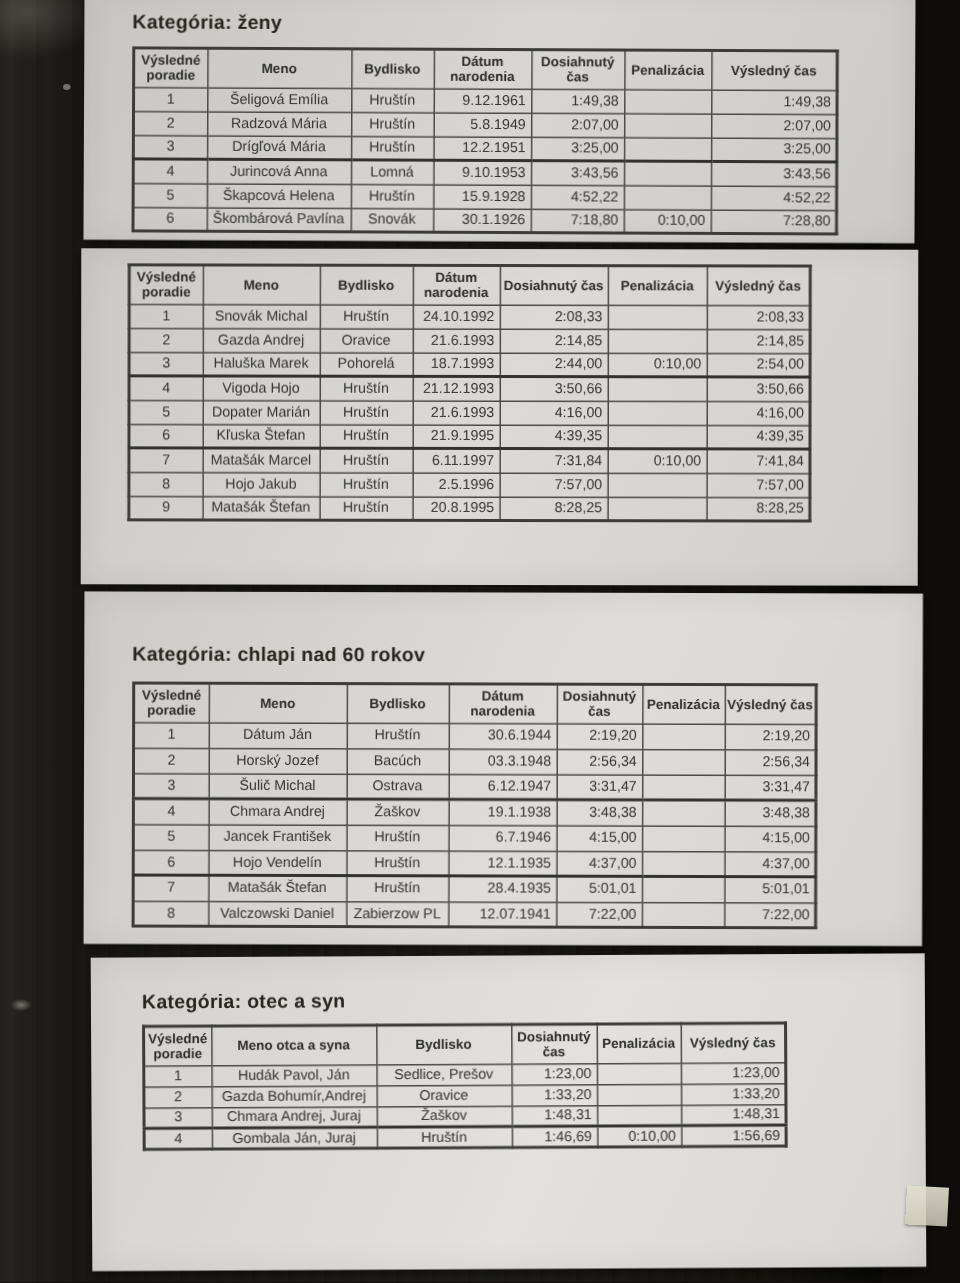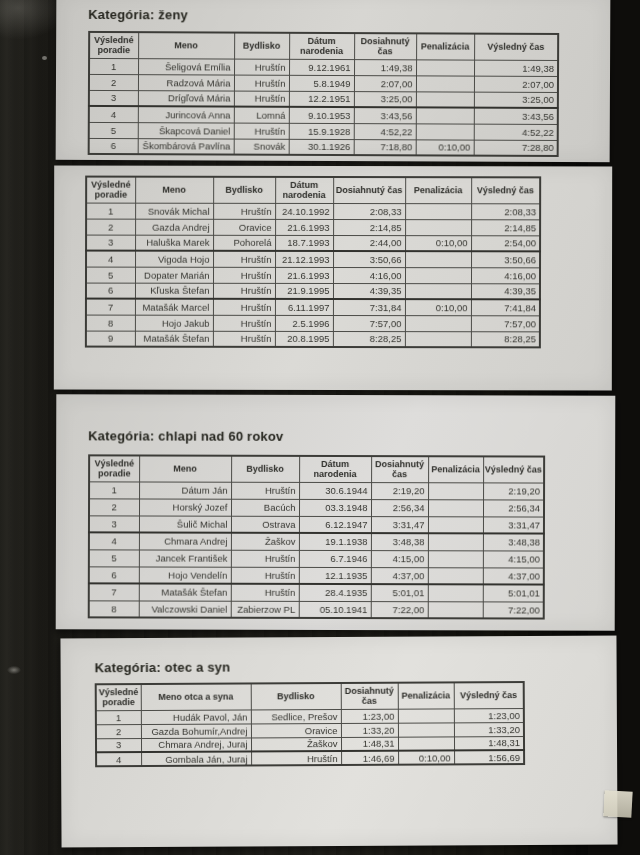--- a/index.html
+++ b/index.html
@@ -53,21 +53,21 @@
   .s4 table { margin: 8px 0 0 34px;  width: 430px; }
 
   th, td { border: 1px solid #4b4b47; overflow: hidden; }
   th {
     font-size: 9px; font-weight: 700; color: #2c2c28;
     white-space: pre-line; line-height: 1.15; text-align: center;
     vertical-align: middle; padding: 2px 1px;
   }
   td { font-size: 9.5px; padding: 0 3px; vertical-align: middle; }
   td:first-child { text-align: center; }
-  td:nth-child(2), td:nth-child(3) { text-align: right; }
+  td:nth-child(2), td:nth-child(3) { text-align: center; }
   td:nth-child(n+4) { text-align: right; }
   tbody tr:nth-child(3n):not(:last-child) td { border-bottom-width: 2px; border-bottom-color: #32322e; }
 
   #t0 th { height: 22px; }  #t0 td { height: 16px; }
   #t1 th { height: 26px; }  #t1 td { height: 16px; }
   #t2 th { height: 26px; }  #t2 td { height: 17px; }
   #t3 th { height: 26px; }  #t3 td { height: 14px; }
 
   #t0 col:nth-child(1){width:49px} #t0 col:nth-child(2){width:96px} #t0 col:nth-child(3){width:55px}
   #t0 col:nth-child(4){width:65px} #t0 col:nth-child(5){width:62px} #t0 col:nth-child(6){width:58px}
@@ -160,21 +160,21 @@
             <td>4</td>
             <td>Jurincová Anna</td>
             <td>Lomná</td>
             <td>9.10.1953</td>
             <td>3:43,56</td>
             <td></td>
             <td>3:43,56</td>
           </tr>
           <tr>
             <td>5</td>
-            <td>Škapcová Daniel</td>
+            <td>Škapcová Helena</td>
             <td>Hruštín</td>
             <td>15.9.1928</td>
             <td>4:52,22</td>
             <td></td>
             <td>4:52,22</td>
           </tr>
           <tr>
             <td>6</td>
             <td>Škombárová Pavlína</td>
             <td>Snovák</td>
@@ -384,21 +384,21 @@
             <td>Hruštín</td>
             <td>28.4.1935</td>
             <td>5:01,01</td>
             <td></td>
             <td>5:01,01</td>
           </tr>
           <tr>
             <td>8</td>
             <td>Valczowski Daniel</td>
             <td>Zabierzow PL</td>
-            <td>05.10.1941</td>
+            <td>12.07.1941</td>
             <td>7:22,00</td>
             <td></td>
             <td>7:22,00</td>
           </tr>
         </tbody>
       </table>
   </div>
 
   <div class="sheet s4">
     <div class="title">Kategória: otec a syn</div>

